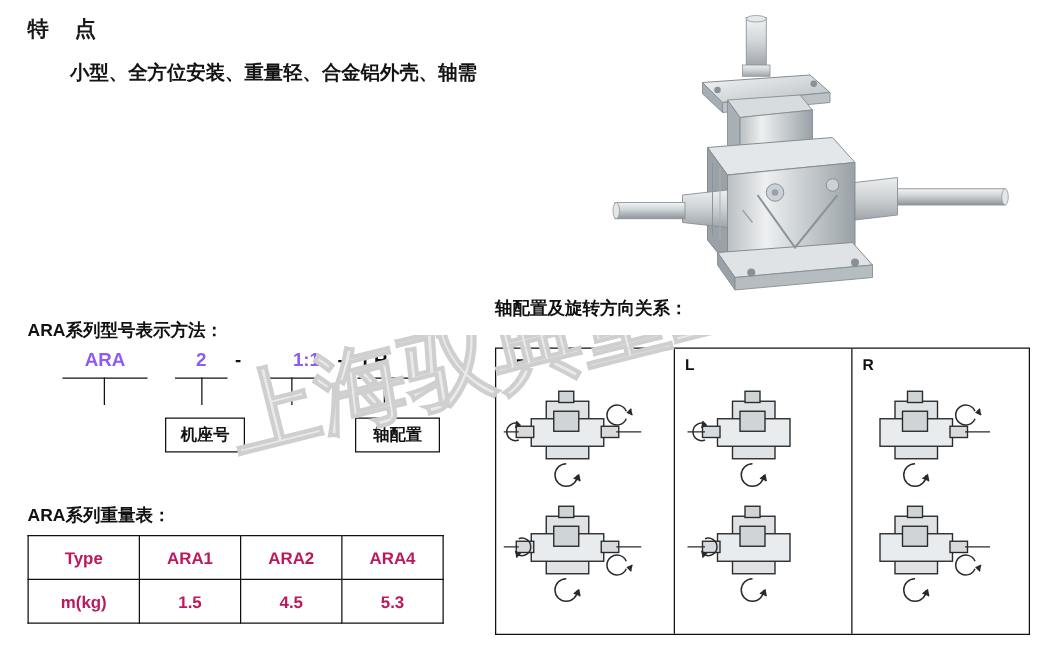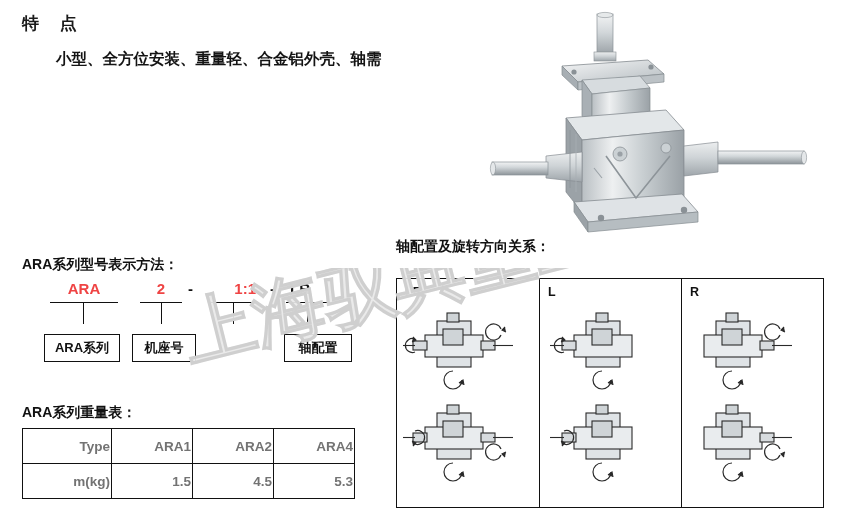--- a/index.html
+++ b/index.html
@@ -56,21 +56,21 @@
     top: 280px;
     left: 22px;
     width: 350px;
     height: 30px;
   }
   .code-item {
     position: absolute;
     font-size: 15px;
     font-weight: bold;
     text-align: center;
-    color: #ef4444;
+    color: #8b5cf6;
   }
   .code-dash {
     position: absolute;
     font-size: 15px;
     font-weight: bold;
     color: #111;
   }
   .code-under {
     position: absolute;
     border-bottom: 1.6px solid #111;
@@ -97,22 +97,22 @@
   #weight-table {
     position: absolute;
     left: 22px;
     top: 428px;
     border-collapse: collapse;
   }
   #weight-table td {
     border: 1.4px solid #111;
     font-size: 13.5px;
     font-weight: bold;
-    text-align: right;
-    color: #737373;
+    text-align: center;
+    color: #be185d;
     width: 78px;
     height: 32px;
   }
   #weight-table td.first { width: 86px; }
 
   
   #shaft-panel {
     position: absolute;
     left: 396px;
     top: 278px;
@@ -270,21 +270,20 @@
     <div class="code-under" style="left:118px; top:22px; width:42px;"></div>
     <div class="code-under" style="left:186px; top:22px; width:50px;"></div>
     <div class="code-under" style="left:264px; top:22px; width:42px;"></div>
 
     <div class="code-stem" style="left:61px;  top:22px; height:22px;"></div>
     <div class="code-stem" style="left:139px; top:22px; height:22px;"></div>
     <div class="code-stem" style="left:211px; top:22px; height:22px;"></div>
     <div class="code-stem" style="left:285px; top:22px; height:22px;"></div>
   </div>
 
-  <div class="code-box" style="left:44px;  top:334px; width:74px;">ARA系列</div>
   <div class="code-box" style="left:132px; top:334px; width:62px;">机座号</div>
   <div class="code-box" style="left:284px; top:334px; width:66px;">轴配置</div>
 
   <div class="sec-title" id="title-weight">ARA系列重量表：</div>
 
   <table id="weight-table">
     <tbody>
         <tr>
       <td class="first">Type</td>
       <td>ARA1</td>

